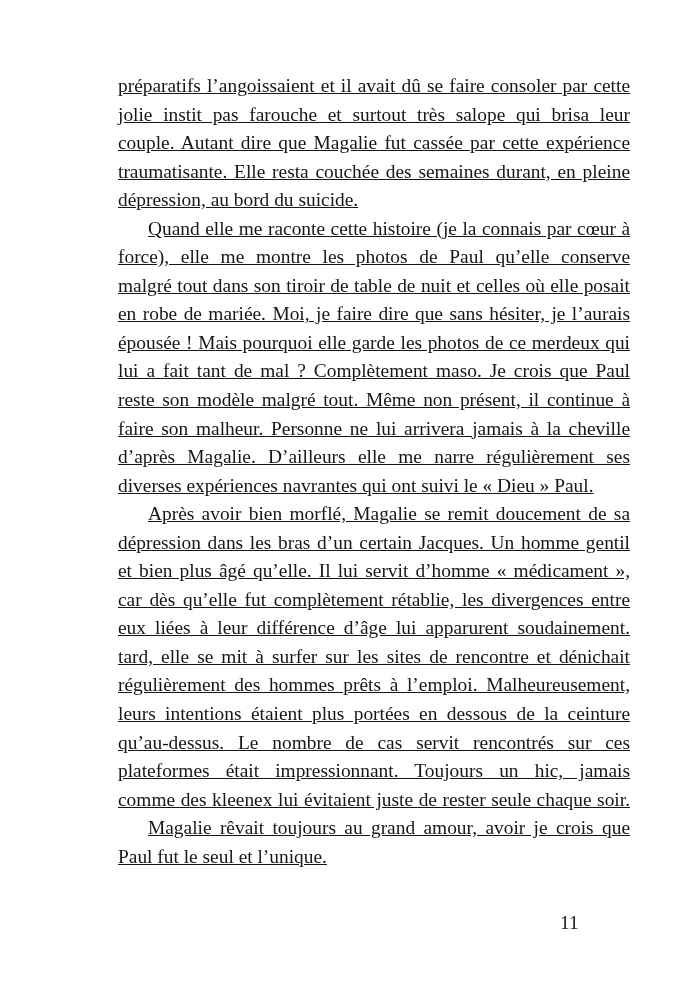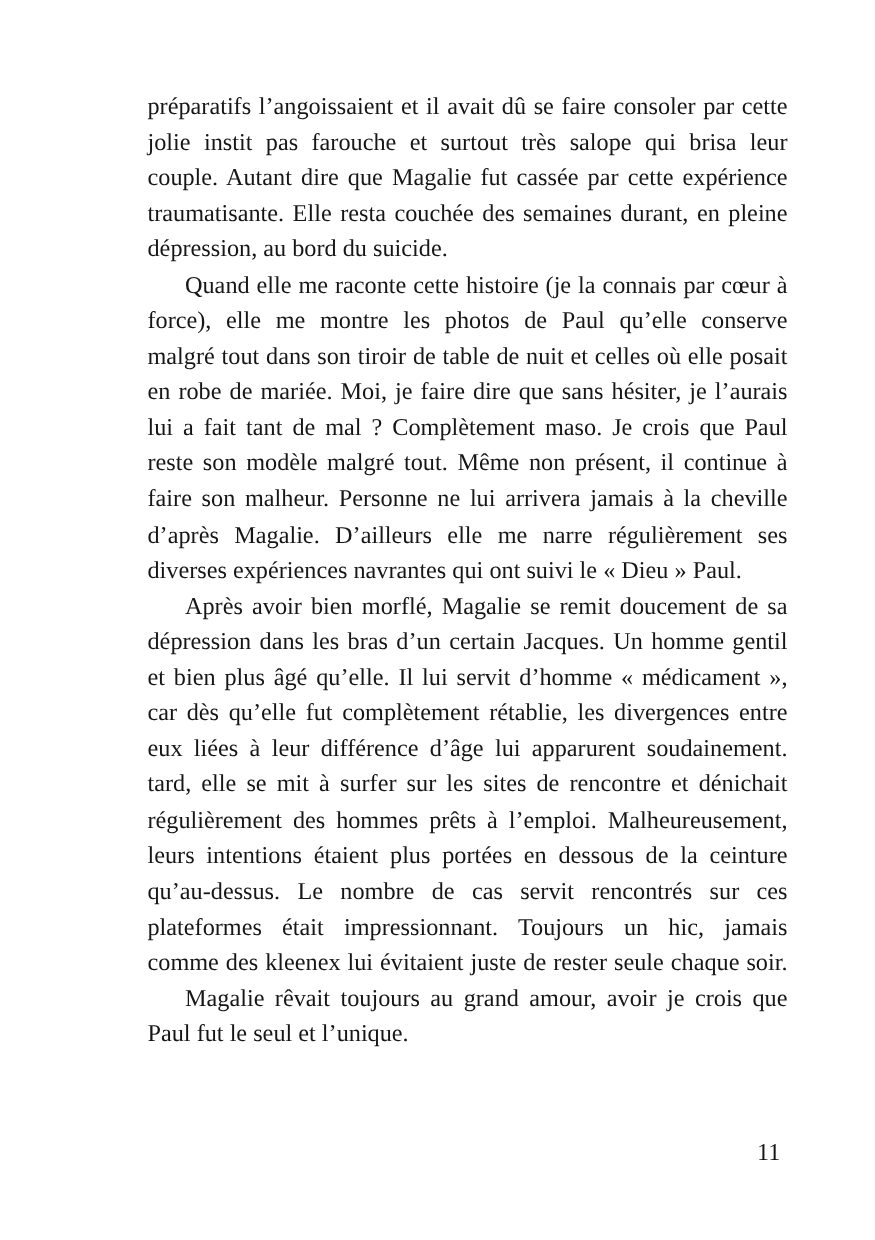--- a/index.html
+++ b/index.html
@@ -18,28 +18,29 @@
       margin: 0;
       text-align: justify;
       text-align-last: left;
       hyphens: none;
     }
     .line {
       display: block;
       text-align: justify;
       text-align-last: justify;
       white-space: nowrap;
+      text-decoration: underline;
     }
     .line.last { text-align-last: left; }
     .page-number {
       position: absolute;
-      left: 580px;
+      left: 560px;
       top: 912px;
       width: 70px;
-      text-align: center;
+      text-align: left;
       font-family: "Liberation Serif", "DejaVu Serif", serif;
       font-size: 19.4px;
       color: #161616;
     }
   </style>
 </head>
 <body>
 
 <div class="page">
   <p class="para">
@@ -47,20 +48,21 @@
     <span class="line">jolie instit pas farouche et surtout très salope qui brisa leur</span>
     <span class="line">couple. Autant dire que Magalie fut cassée par cette expérience</span>
     <span class="line">traumatisante. Elle resta couchée des semaines durant, en pleine</span>
     <span class="line last">dépression, au bord du suicide.</span>
   </p>
   <p class="para">
     <span class="line" style="padding-left:30px">Quand elle me raconte cette histoire (je la connais par cœur à</span>
     <span class="line">force), elle me montre les photos de Paul qu’elle conserve</span>
     <span class="line">malgré tout dans son tiroir de table de nuit et celles où elle posait</span>
     <span class="line">en robe de mariée. Moi, je faire dire que sans hésiter, je l’aurais</span>
+    <span class="line">épousée ! Mais pourquoi elle garde les photos de ce merdeux qui</span>
     <span class="line">lui a fait tant de mal ? Complètement maso. Je crois que Paul</span>
     <span class="line">reste son modèle malgré tout. Même non présent, il continue à</span>
     <span class="line">faire son malheur. Personne ne lui arrivera jamais à la cheville</span>
     <span class="line">d’après Magalie. D’ailleurs elle me narre régulièrement ses</span>
     <span class="line last">diverses expériences navrantes qui ont suivi le « Dieu » Paul.</span>
   </p>
   <p class="para">
     <span class="line" style="padding-left:30px">Après avoir bien morflé, Magalie se remit doucement de sa</span>
     <span class="line">dépression dans les bras d’un certain Jacques. Un homme gentil</span>
     <span class="line">et bien plus âgé qu’elle. Il lui servit d’homme « médicament »,</span>

